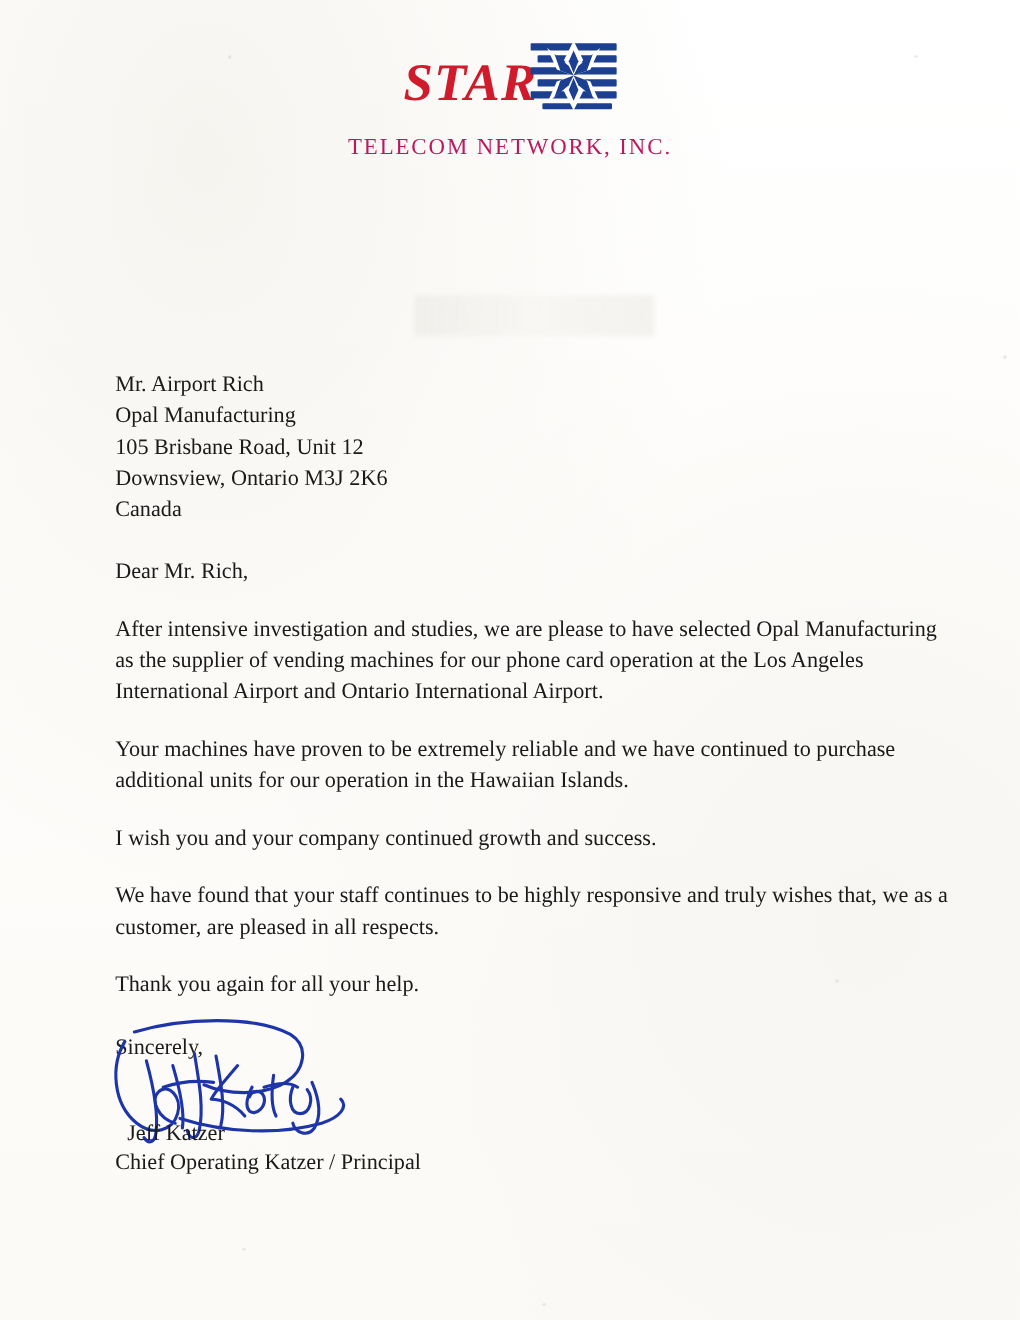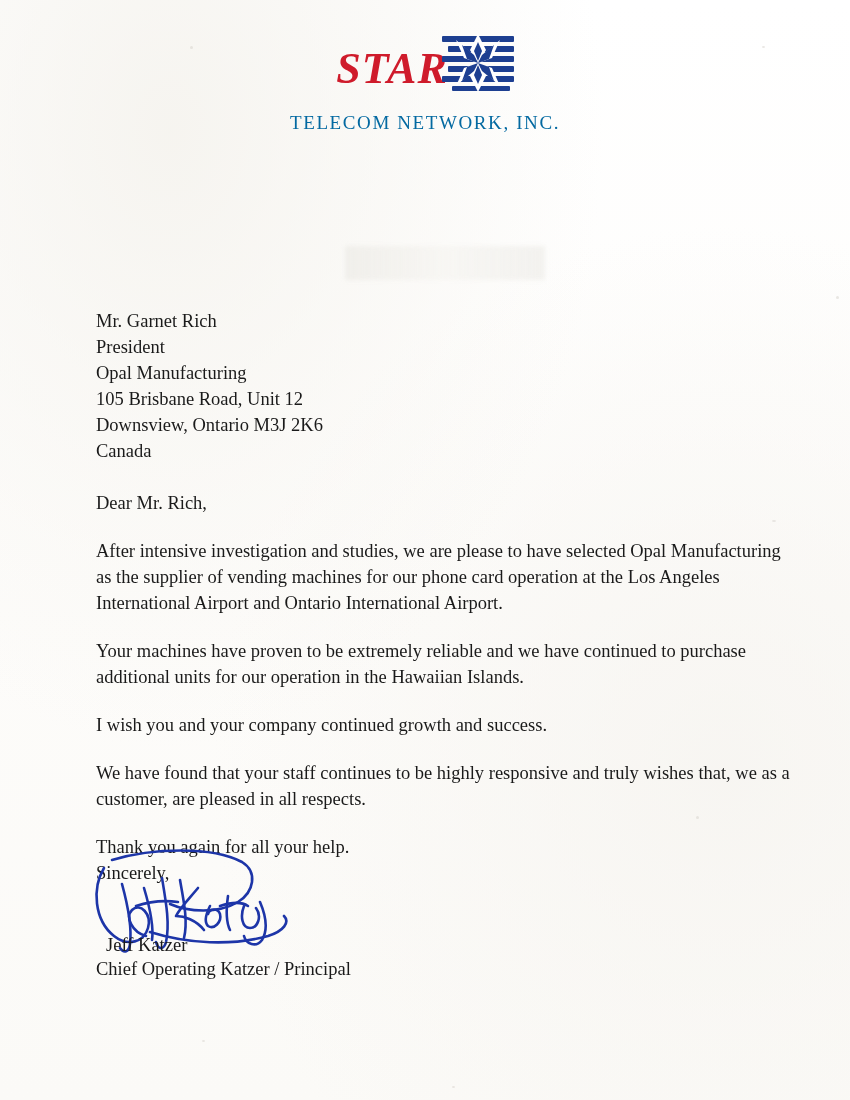--- a/index.html
+++ b/index.html
@@ -68,21 +68,21 @@
     vertical-align: middle;
     margin-left: -10px;
     position: relative;
     top: -4px;
   }
   .logo-sub {
     margin-top: 4px;
     font-family: "Liberation Serif", serif;
     font-size: 19px;
     letter-spacing: 1.6px;
-    color: #0369a1;
+    color: #be185d;
   }
 
   
   .letter {
     position: absolute;
     left: 96px;
     top: 308px;
     width: 700px;
     font-size: 18.5px;
     line-height: 26px;
@@ -171,22 +171,21 @@
           </g>
         </svg>
       </span>
     </div>
     <div class="logo-sub">TELECOM NETWORK, INC.</div>
   </div>
 
   <div class="letter">
 
     <div class="addr-block">
-      <div class="addr-line">Mr. Garnet Rich</div>
-      <div class="addr-line">President</div>
+      <div class="addr-line">Mr. Airport Rich</div>
       <div class="addr-line">Opal Manufacturing</div>
       <div class="addr-line">105 Brisbane Road, Unit 12</div>
       <div class="addr-line">Downsview, Ontario M3J 2K6</div>
       <div class="addr-line">Canada</div>
     </div>
 
     <div class="salutation">Dear Mr. Rich,</div>
 
     <div class="para">After intensive investigation and studies, we are please to have selected Opal Manufacturing as the supplier of vending machines for our phone card operation at the Los Angeles International Airport and Ontario International Airport.</div>
     <div class="para">Your machines have proven to be extremely reliable and we have continued to purchase additional units for our operation in the Hawaiian Islands.</div>

